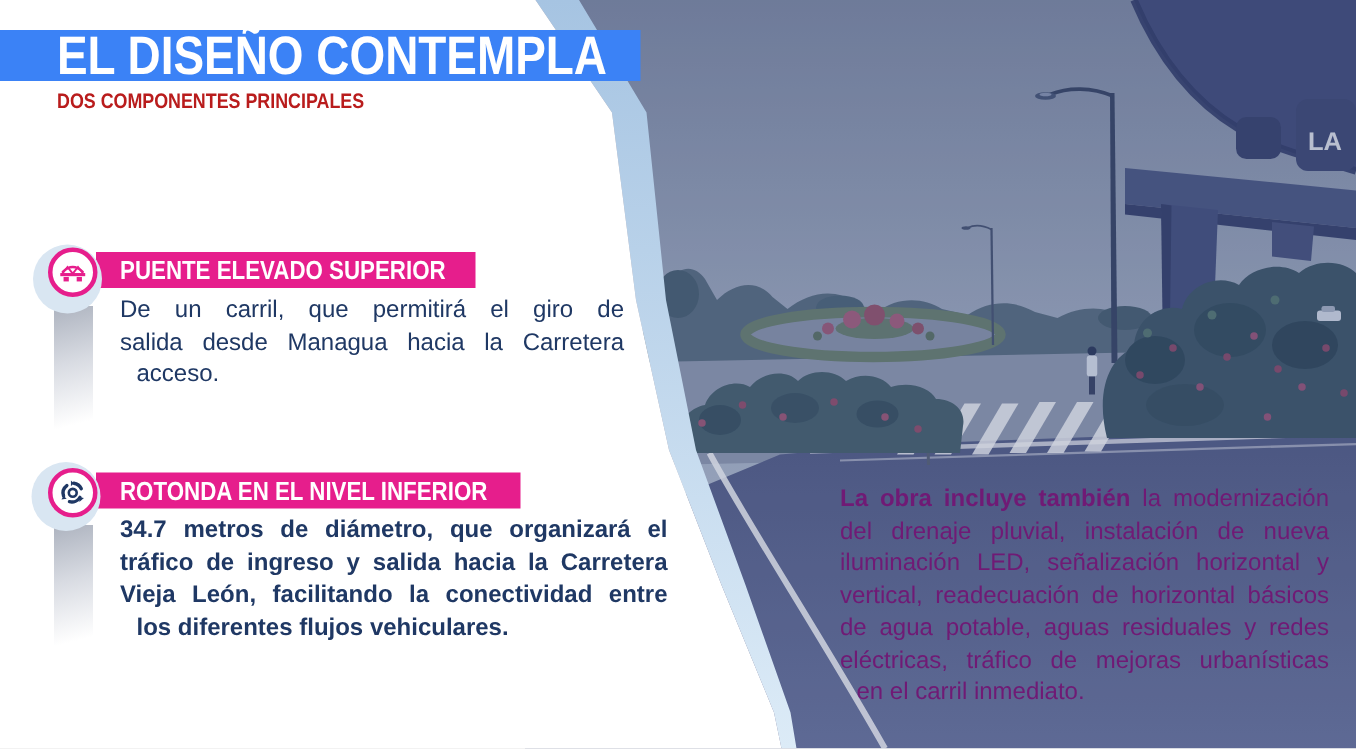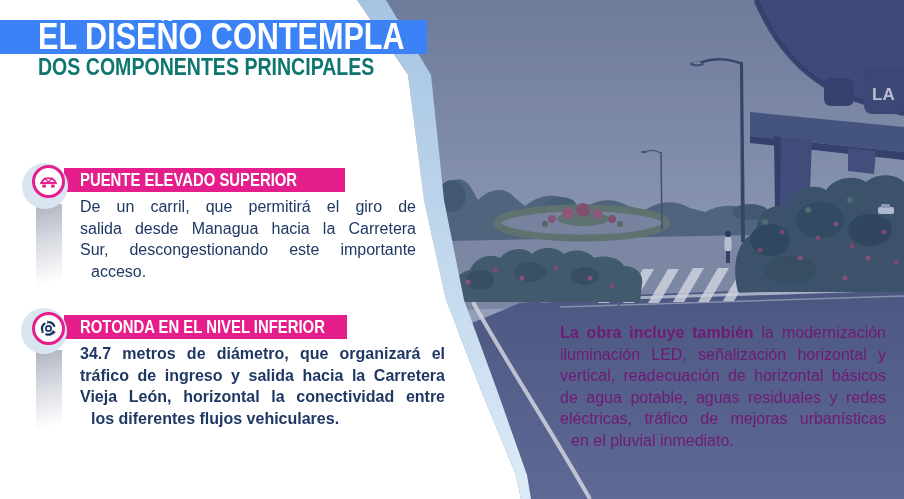--- a/index.html
+++ b/index.html
@@ -13,38 +13,38 @@
   .cond { display:inline-block; transform:scaleX(0.85); transform-origin:0 50%; white-space:nowrap; }
 
   
   .title-banner {
     position:absolute; left:0; top:20px; width:427px; height:34px;
     background:#3b82f6; z-index:6; display:flex; align-items:center;
   }
   .title-banner .t { color:#ffffff; font-weight:bold; font-size:36px; line-height:34px; margin-left:38px; }
   .subtitle {
     position:absolute; left:38px; top:56px; z-index:6;
-    color:#0f766e; font-weight:bold; font-size:23px; line-height:22px;
+    color:#b91c1c; font-weight:bold; font-size:14px; line-height:22px;
   }
 
   
   .icon-shadow {
     position:absolute; width:26px; z-index:1;
     background:linear-gradient(165deg,#adb3bf 0%,#d8dbe2 40%,rgba(255,255,255,0) 82%);
   }
   .shadow1 { left:36px; top:204px; height:94px; }
   .shadow2 { left:36px; top:350px; height:92px; }
 
   
   .pink-banner {
     position:absolute; height:24px; background:#e61e8c; z-index:3;
     display:flex; align-items:center;
   }
   .pink-banner .t { color:#ffffff; font-weight:bold; font-size:17.5px; margin-left:16px; }
-  .banner1 { left:64px; top:168px; width:281px; }
+  .banner1 { left:64px; top:168px; width:253px; }
   .banner2 { left:64px; top:315px; width:283px; }
 
   
   .iconwrap { position:absolute; z-index:4; }
   .iw1 { left:22px; top:163px; }
   .iw2 { left:21px; top:308px; }
   .pale-circle { position:absolute; left:0; top:0; width:46px; height:46px; border-radius:50%; background:#d9e6f2; }
   .ring-circle {
     position:absolute; width:33px; height:33px; border-radius:50%;
     background:#ffffff; border:3.5px solid #e61e8c; box-sizing:border-box;
@@ -231,21 +231,20 @@
         <path d="M4,13 L8,8 L12,13 L16,8 L20,13" fill="none" stroke="#e61e8c" stroke-width="1.5"></path>
         <rect x="2.5" y="12.6" width="19" height="2.4" fill="#e61e8c"></rect>
         <rect x="5" y="15.6" width="4" height="3.4" fill="#e61e8c"></rect>
         <rect x="15" y="15.6" width="4" height="3.4" fill="#e61e8c"></rect>
       </svg>
     </div>
   </div>
   <div class="body-text reg body1">
       <div class="jl">De un carril, que permitirá el giro de</div>
       <div class="jl">salida desde Managua hacia la Carretera</div>
-      <div class="jl">Sur, descongestionando este importante</div>
       <div class="jl last">acceso.</div>
     </div>
 
   <div class="pink-banner banner2">
     <span class="t cond">ROTONDA EN EL NIVEL INFERIOR</span>
   </div>
   <div class="iconwrap iw2">
     <div class="pale-circle"></div>
     <div class="ring-circle">
       <svg width="21" height="21" viewBox="0 0 24 24">
@@ -255,26 +254,27 @@
         <path d="M5,14.5 A7.2,7.2 0 0 1 7.5,6.5" fill="none" stroke="#1f3864" stroke-width="2.6" stroke-linecap="round"></path>
         <path d="M12.8,4.8 L10.6,2.6 L10.6,7 Z" fill="#1f3864"></path>
         <path d="M17.5,15.5 L20.5,16 L17,19 Z" fill="#1f3864"></path>
         <path d="M5,14.5 L3.4,17.2 L7.4,16.6 Z" fill="#1f3864"></path>
       </svg>
     </div>
   </div>
   <div class="body-text body2">
       <div class="jl"><b>34.7 metros de diámetro</b>, que organizará el</div>
       <div class="jl">tráfico de ingreso y salida hacia la Carretera</div>
-      <div class="jl">Vieja León, horizontal la conectividad entre</div>
+      <div class="jl">Vieja León, facilitando la conectividad entre</div>
       <div class="jl last">los diferentes flujos vehiculares.</div>
     </div>
 
   <div class="caption">
       <div class="jl"><b>La obra incluye también</b> la modernización</div>
+      <div class="jl">del drenaje pluvial, instalación de nueva</div>
       <div class="jl">iluminación LED, señalización horizontal y</div>
       <div class="jl">vertical, readecuación de horizontal básicos</div>
       <div class="jl">de agua potable, aguas residuales y redes</div>
       <div class="jl">eléctricas, tráfico de mejoras urbanísticas</div>
-      <div class="jl last">en el pluvial inmediato.</div>
+      <div class="jl last">en el carril inmediato.</div>
     </div>
 
 </div>
 
 </body></html>

